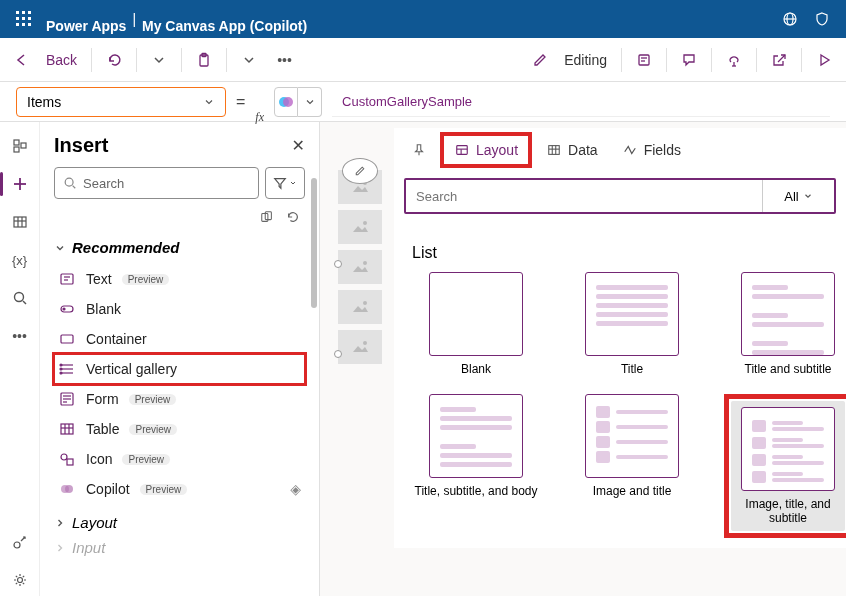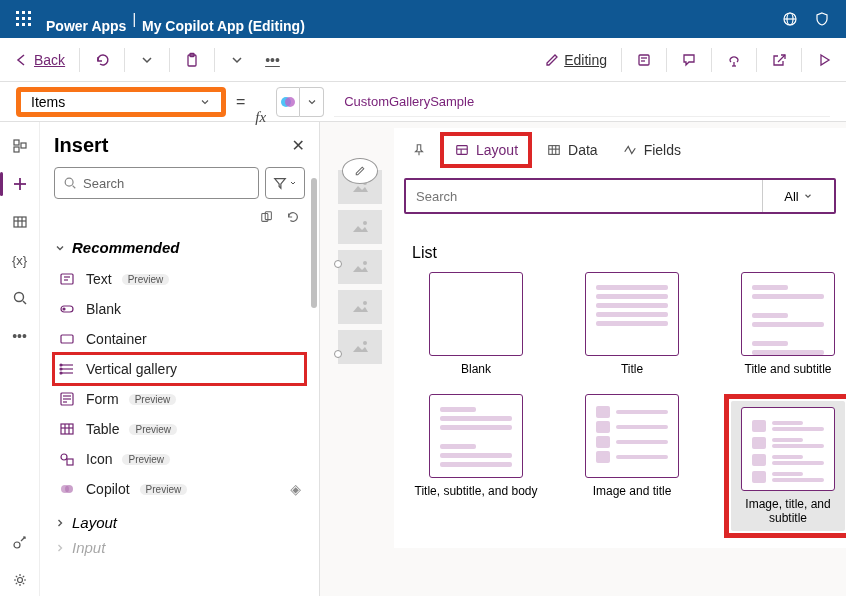--- a/index.html
+++ b/index.html
@@ -7,29 +7,29 @@
 
   .topbar { background: #0f5793; color: #fff; height: 38px; display: flex; align-items: center; padding: 0 8px; font-size: 14px; }
   .waffle { width: 32px; height: 32px; display: flex; align-items: center; justify-content: center; margin-right: 6px; }
   .waffle svg { fill: #fff; }
   .topbar .title { font-weight: 600; margin-top: 14px; }
   .topbar .sep { margin: 0 6px; }
   .topbar .spacer { flex: 1; }
   .topbar .icon { width: 32px; height: 32px; display: flex; align-items:center; justify-content:center; }
 
   .cmdbar { height: 44px; border-bottom: 1px solid #e0e0e0; display:flex; align-items:center; padding: 0 6px; gap:4px; }
-  .cmd-btn { height:32px; padding:0 8px; display:flex; align-items:center; gap:4px; color:#742774; background:none; border:none; font-size:14px;text-decoration:underline; }
+  .cmd-btn { height:32px; padding:0 8px; display:flex; align-items:center; gap:16px; color:#742774; background:none; border:none; font-size:14px; }
   .cmd-btn svg { width:16px; height:16px; }
   .cmd-sep { width:1px; height:24px; background:#e0e0e0; margin:0 2px;}
   .cmdbar .spacer { flex:1; }
 
   .fbar { height: 40px; border-bottom:1px solid #e0e0e0; display:flex; align-items:center; padding:0 16px; gap:10px; }
-  .prop-select { width:210px; height:30px; border:5px solid #f97316; border-radius:4px; padding:0 10px; display:flex; align-items:center; justify-content:space-between; font-size:14px; }
+  .prop-select { width:210px; height:30px; border:1px solid #f97316; border-radius:4px; padding:0 10px; display:flex; align-items:center; justify-content:space-between; font-size:14px; }
   .eq { font-size:16px; color:#444; }
-  .fx { font-style:italic; font-family:"Times New Roman",serif; font-size:15px; color:#444;margin-top:32px; }
+  .fx { font-style:italic; font-family:"Times New Roman",serif; font-size:12px; color:#444;margin-top:32px; }
   .fpill { width:24px; height:30px; border:1px solid #ccc; display:flex; align-items:center; justify-content:center; border-radius:4px 0 0 4px; }
   .fchev { width:24px; height:30px; border:1px solid #ccc; border-left:none; display:flex; align-items:center; justify-content:center; border-radius:0 4px 4px 0; }
   .ftext { flex:1; height:30px; border-bottom:1px solid #eee; display:flex; align-items:center; padding:0 10px; font-family:Consolas,monospace; font-size:13px; color:#7a237a;}
 
   .main { display:flex; height: calc(596px - 38px - 44px - 40px); }
 
   .rail { width:40px; border-right:1px solid #eee; display:flex; flex-direction:column; align-items:center; padding-top:8px; gap:6px; }
   .rail .ritem { width:32px; height:32px; display:flex; align-items:center; justify-content:center; color:#555; }
   .rail .ritem.active { position:relative; color:#742774; }
   .rail .ritem.active::before { content:""; position:absolute; left:-4px; top:4px; bottom:4px; width:3px; background:#742774; border-radius:2px;}
@@ -102,21 +102,21 @@
           <rect x="6" y="6" width="3" height="3"></rect>
           <rect x="12" y="6" width="3" height="3"></rect>
           <rect x="0" y="12" width="3" height="3"></rect>
           <rect x="6" y="12" width="3" height="3"></rect>
           <rect x="12" y="12" width="3" height="3"></rect>
         </g>
       </svg>
   </div>
   <span class="title">Power Apps</span>
   <span class="sep">|</span>
-  <span class="title">My Copilot App (Editing)</span>
+  <span class="title">My Canvas App (Copilot)</span>
   <div class="spacer"></div>
   <div class="icon">
       <svg width="16" height="16" viewBox="0 0 16 16" fill="none" stroke="#fff" stroke-width="1.2">
         <circle cx="8" cy="8" r="6"></circle>
         <ellipse cx="8" cy="8" rx="3" ry="6"></ellipse>
         <line x1="2" y1="8" x2="14" y2="8"></line>
       </svg>
     </div>
   <div class="icon">
       <svg width="16" height="16" viewBox="0 0 16 16" fill="none" stroke="#fff" stroke-width="1.2">

